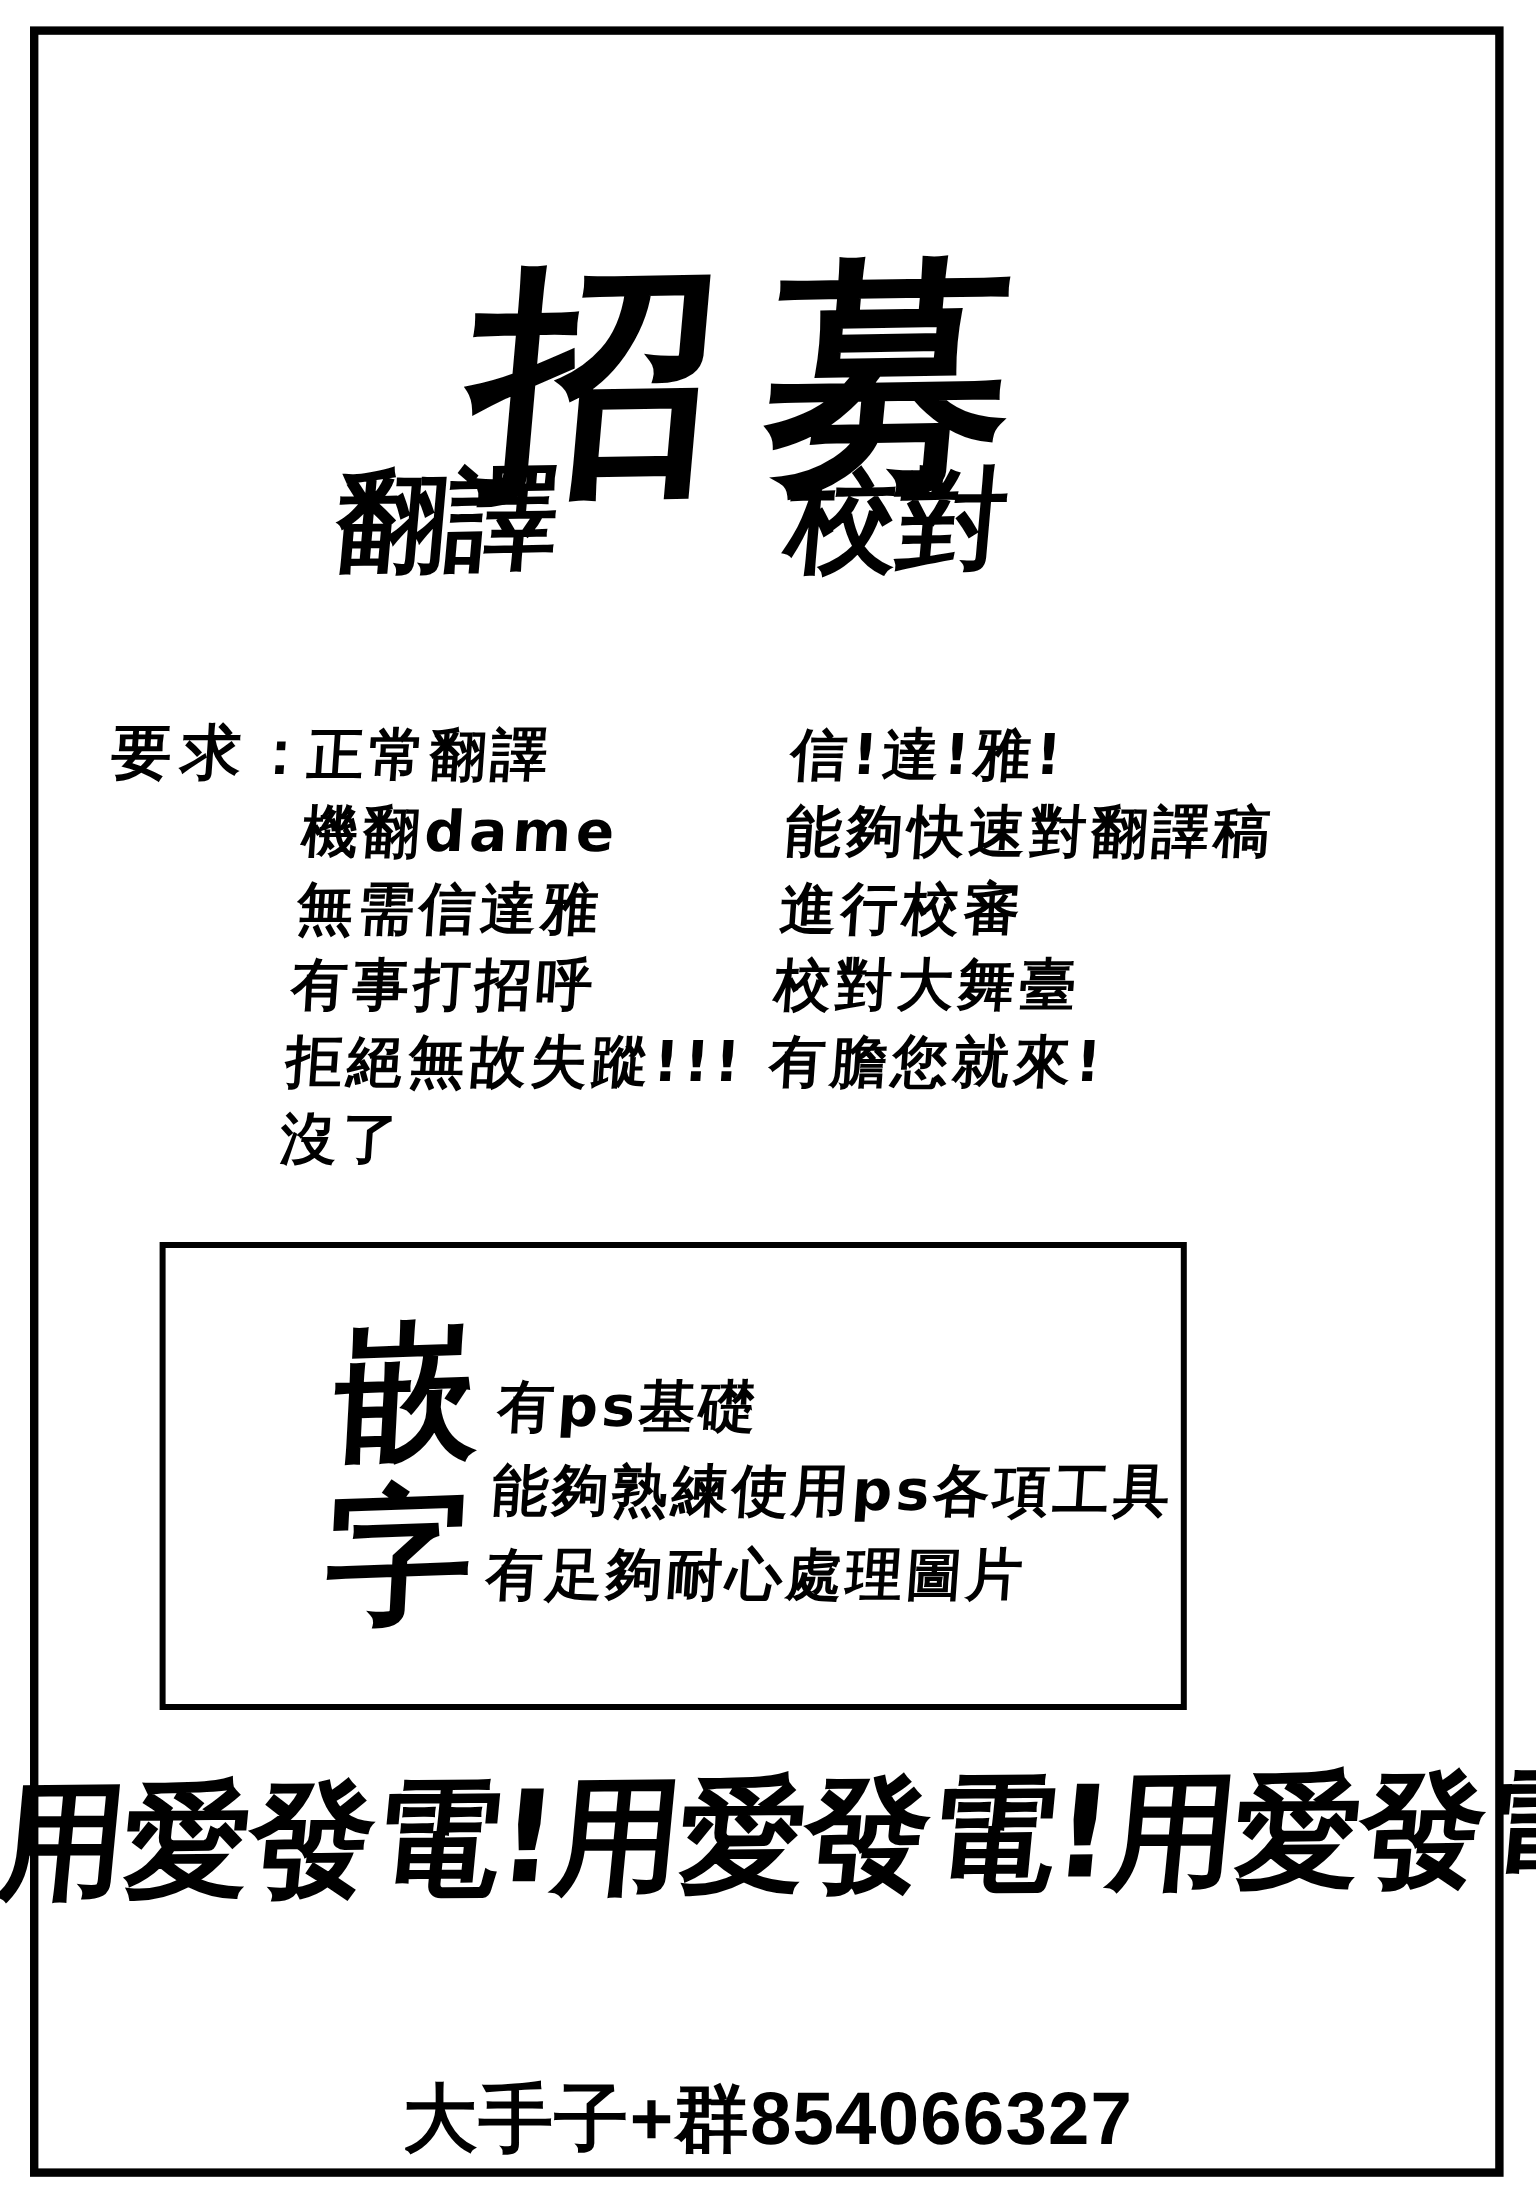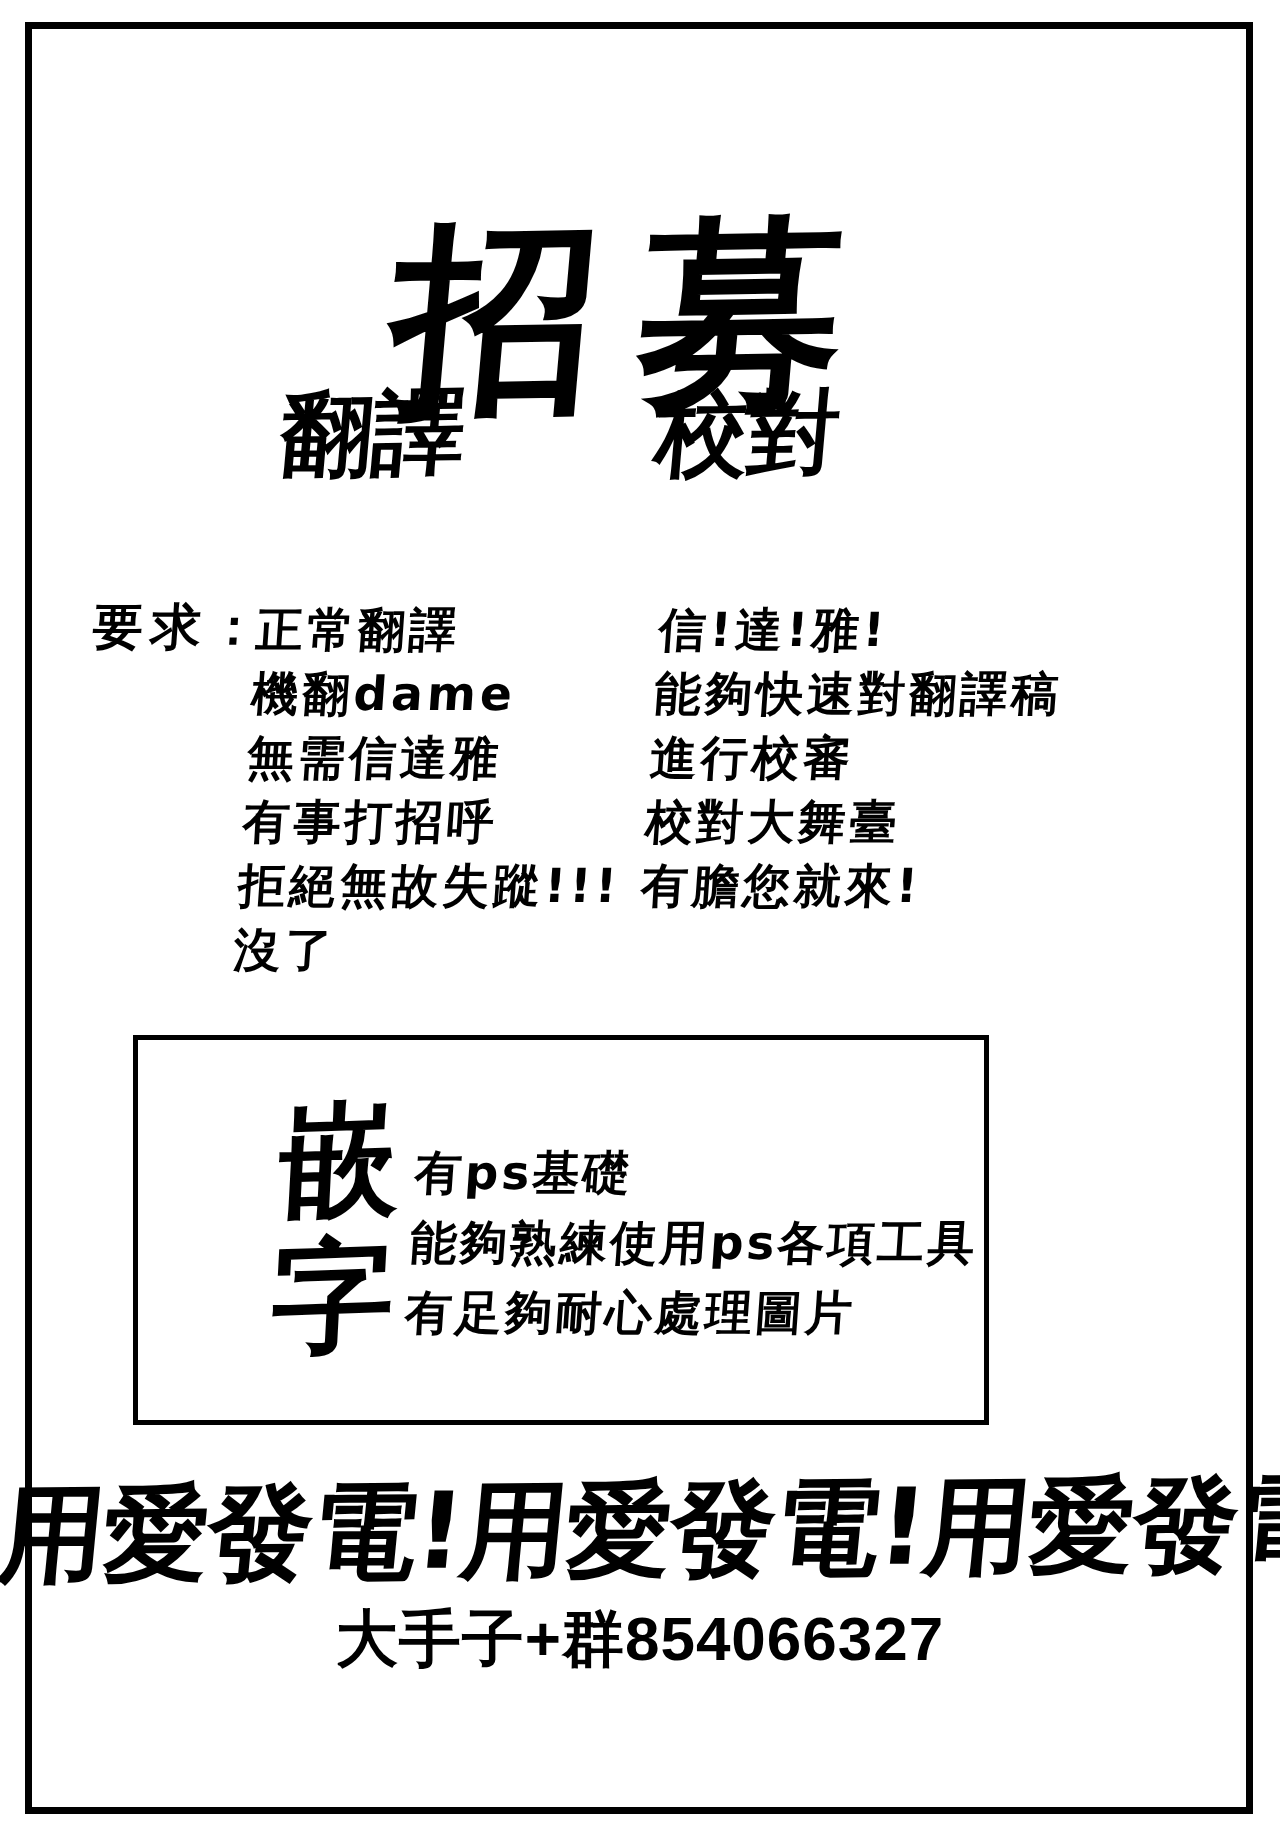--- a/index.html
+++ b/index.html
@@ -74,21 +74,21 @@
   .slogan{
     position:absolute;top:1472px;left:0;width:100%;
     text-align:center;
     font-size:106px;line-height:1.1;
     font-weight:900;
     transform:skewX(-6deg) rotate(-0.5deg);
     letter-spacing:-2px;
     white-space:nowrap;
   }
   .footer{
-    position:absolute;top:1608px;left:0;width:100%;
+    position:absolute;top:1736px;left:0;width:100%;
     text-align:center;
     font-size:62px;line-height:1;
     font-weight:bold;
     font-family:"Liberation Sans", sans-serif;
     letter-spacing:1px;
   }
 </style>
 </head>
 <body>
 

